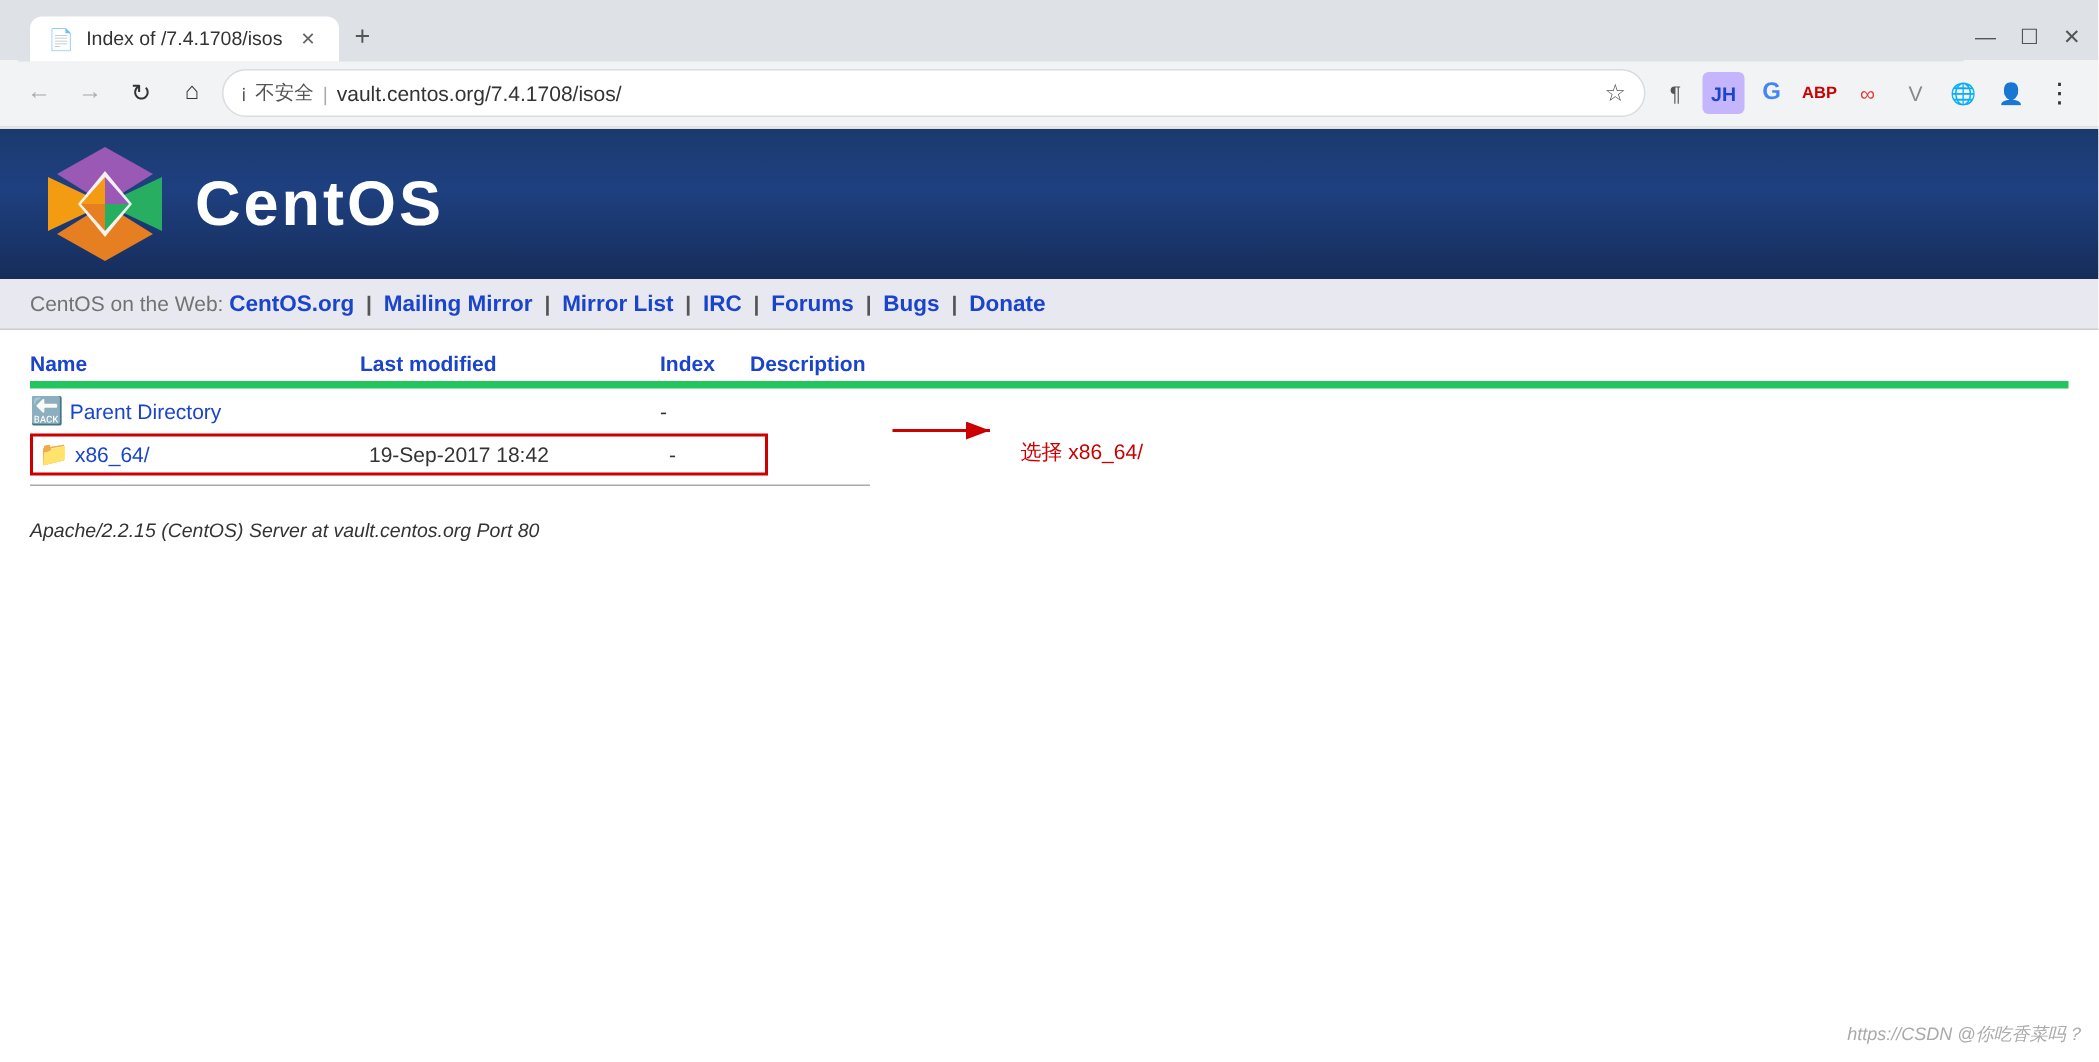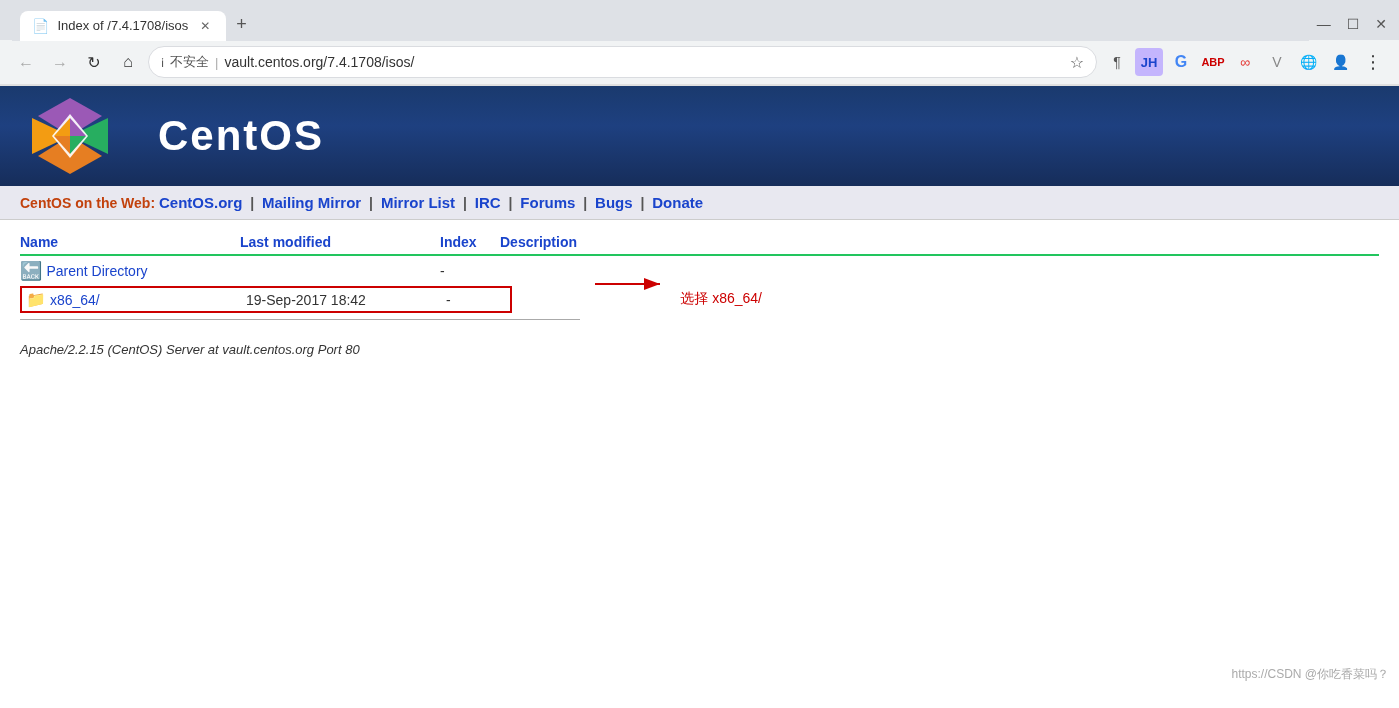--- a/index.html
+++ b/index.html
@@ -145,21 +145,20 @@
       background: #fff;
       min-height: 580px;
     }
 
     .centos-banner {
       background: linear-gradient(180deg, #1a3a6e 0%, #1e4080 40%, #162d5a 100%);
       padding: 20px 30px;
       display: flex;
       align-items: center;
       height: 100px;
-      gap: 28px;
     }
 
     .centos-logo {
       width: 80px;
       height: 80px;
       margin-right: 20px;
     }
 
     .centos-wordmark {
       font-size: 42px;
@@ -168,43 +167,43 @@
       letter-spacing: 2px;
     }
 
     .nav-bar {
       background: #e8e8f0;
       padding: 8px 20px;
       font-size: 14px;
       border-bottom: 1px solid #ccc;
     }
     .nav-bar-text {
-      color: #c2410c;
-      font-weight: bold;
+      color: #737373;
+      font-weight: normal;
     }
     .nav-link {
       color: #1a44cc;
       text-decoration: none;
       font-weight: bold;
       font-size: 15px;
     }
     .nav-separator {
       color: #555;
       margin: 0 4px;
       font-weight: bold;
     }
 
     .file-listing {
       padding: 10px 20px;
     }
 
     .column-headers {
       display: flex;
       padding: 4px 0;
-      border-bottom: 2px solid #22c55e;
+      border-bottom: 5px solid #22c55e;
       font-size: 14px;
     }
     .col-name {
       width: 220px;
       color: #1a44cc;
       font-weight: bold;
     }
     .col-modified {
       width: 200px;
       color: #1a44cc;
@@ -252,24 +251,25 @@
     .server-info {
       padding: 6px 20px;
       font-size: 13px;
       font-style: italic;
       color: #333;
     }
 
     
     .watermark {
       position: fixed;
-      bottom: 25px;
+      bottom: 10px;
       right: 10px;
       color: #aaa;
       font-size: 12px;
+      font-style: italic;
     }
 
     
     .wc-minimize, .wc-maximize, .wc-close {
       font-size: 14px;
       color: #555;
     }
 
     
     .ext-paragraph { color: #555; }

